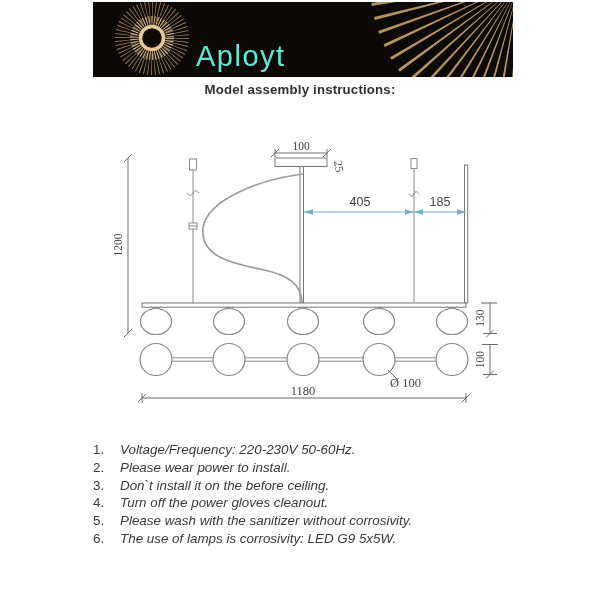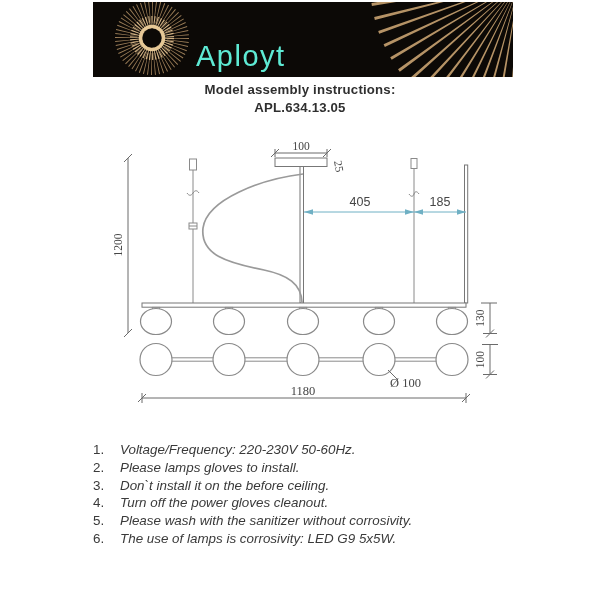--- a/index.html
+++ b/index.html
@@ -42,21 +42,20 @@
 
       <g>
         <circle cx="427" cy="-20" r="75" fill="none" stroke="#c9a371" stroke-width="150" stroke-dasharray="1.5 5.7" opacity="0.9"></circle>
       </g>
     </svg>
     <span class="wordmark">Aployt</span>
   </div>
 
   <div class="title-block">
     <div>Model assembly instructions:</div>
-    <div>APL.634.13.05</div>
   </div>
 
   <svg class="diagram" viewBox="0 0 600 285">
     <g stroke="#8a8a8a" stroke-width="1" fill="none">
 
       <g stroke="#6b6b6b">
         <line x1="128" y1="23" x2="128" y2="198"></line>
         <line x1="124" y1="27" x2="132" y2="19"></line>
         <line x1="124" y1="202" x2="132" y2="194"></line>
       </g>
@@ -162,21 +161,21 @@
     <text class="dim-serif-lg" text-anchor="middle" x="303" y="260">1180</text>
   </svg>
 
   <div class="instructions">
     <div class="instr-row">
       <span class="instr-num">1.</span>
       <span class="instr-text">Voltage/Frequency: 220-230V 50-60Hz.</span>
     </div>
     <div class="instr-row">
       <span class="instr-num">2.</span>
-      <span class="instr-text">Please lamps gloves to install.</span>
+      <span class="instr-text">Please wear power to install.</span>
     </div>
     <div class="instr-row">
       <span class="instr-num">3.</span>
       <span class="instr-text">Don`t install it on the before ceiling.</span>
     </div>
     <div class="instr-row">
       <span class="instr-num">4.</span>
       <span class="instr-text">Turn off the power gloves cleanout.</span>
     </div>
     <div class="instr-row">

